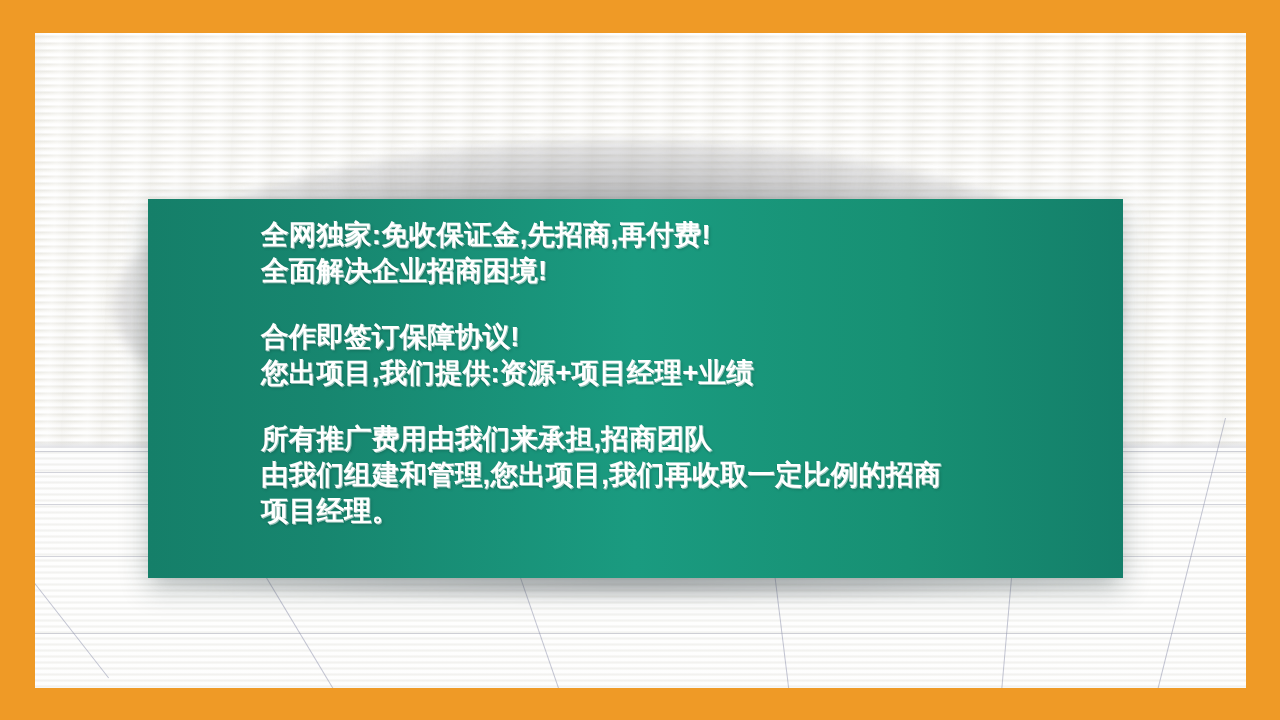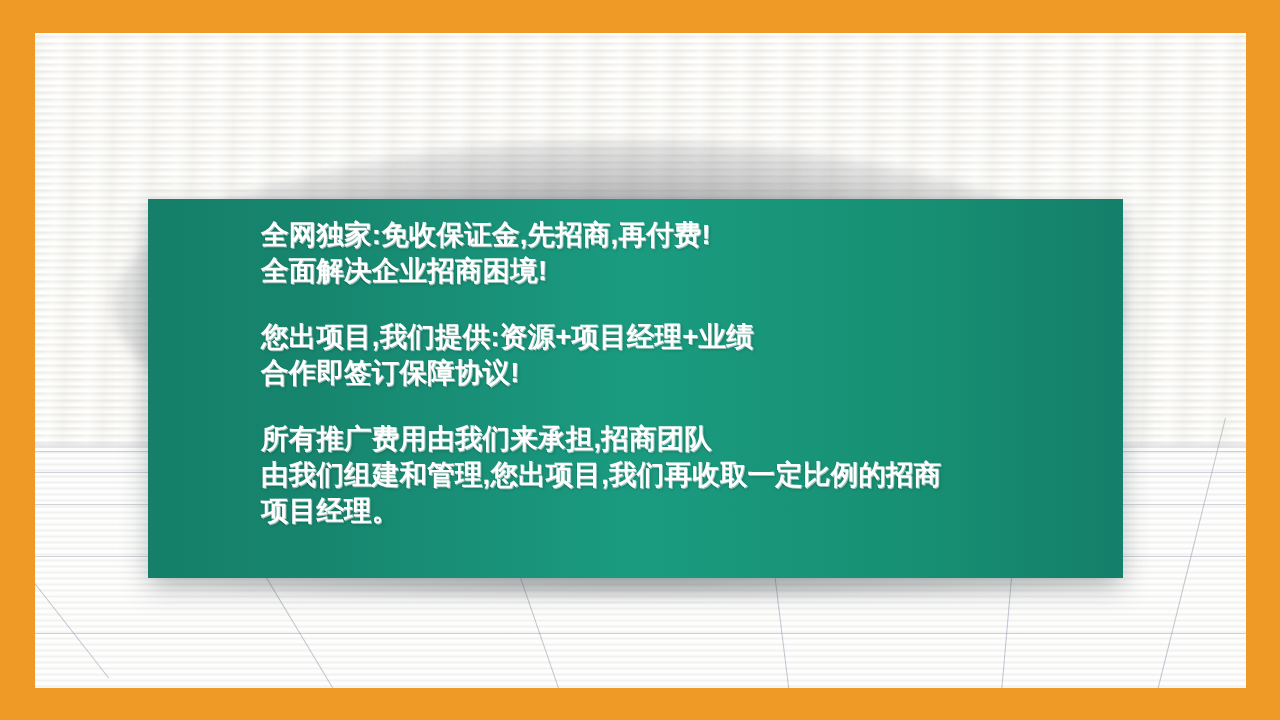--- a/index.html
+++ b/index.html
@@ -207,22 +207,22 @@
 
   <div id="panel">
     <div id="panel-text">
 
       <div class="para">
         <div class="line">全网独家:免收保证金,先招商,再付费!</div>
         <div class="line">全面解决企业招商困境!</div>
       </div>
 
       <div class="para">
+        <div class="line">合作即签订保障协议!</div>
         <div class="line">您出项目,我们提供:资源+项目经理+业绩</div>
-        <div class="line">合作即签订保障协议!</div>
       </div>
 
       <div class="para">
         <div class="line">所有推广费用由我们来承担,招商团队</div>
         <div class="line">由我们组建和管理,您出项目,我们再收取一定比例的招商</div>
         <div class="line">项目经理。</div>
       </div>
 
     </div>
   </div>

